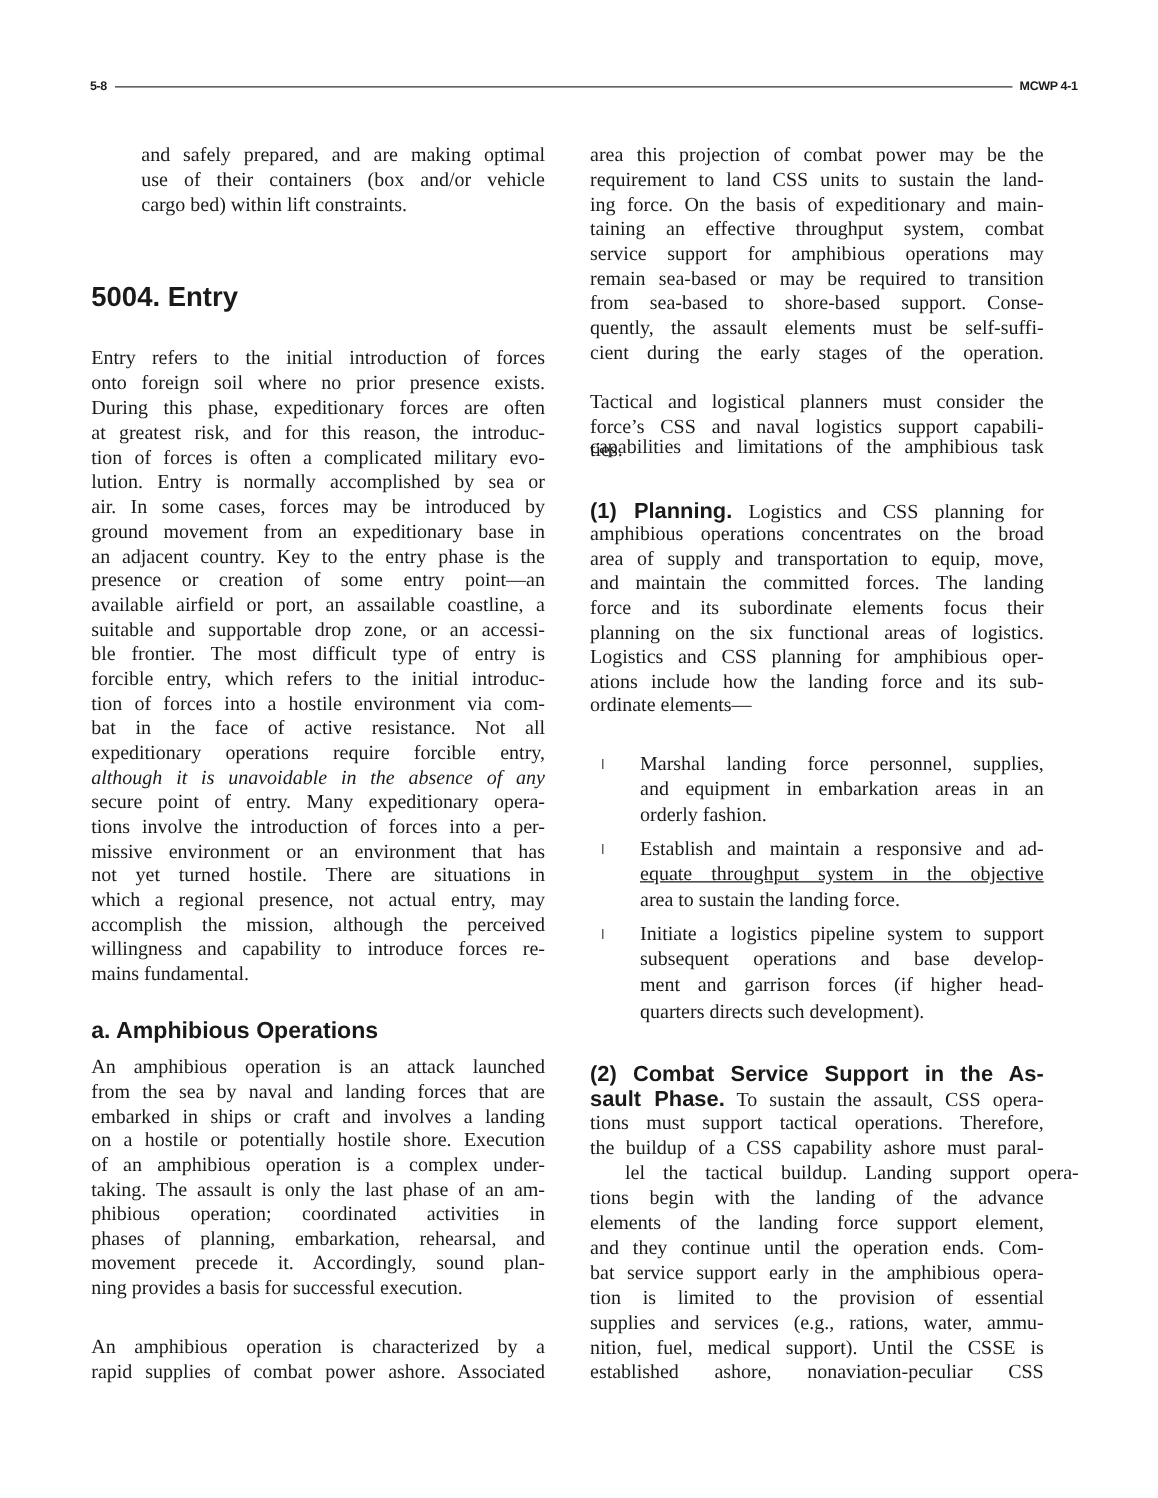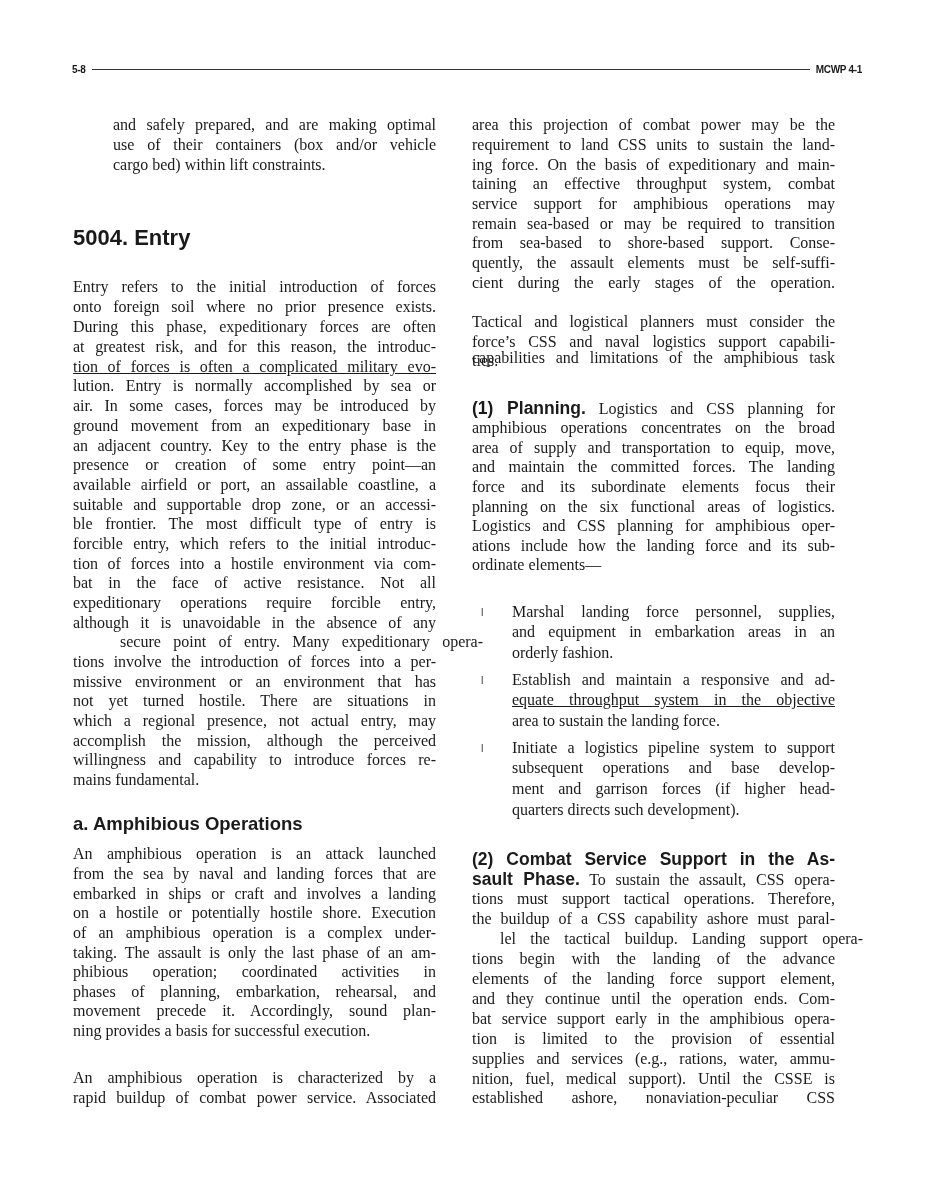--- a/index.html
+++ b/index.html
@@ -33,35 +33,35 @@
     <div class="line last" style="left:40px;top:155px;width:323px;">cargo bed) within lift constraints.</div>
   </div>
 
   <div class="h1" style="left:0;top:225px;">5004.  Entry</div>
 
   <div>
     <div class="line" style="left:0;top:277px;width:363px;">Entry refers to the initial introduction of forces</div>
     <div class="line" style="left:0;top:297px;width:363px;">onto foreign soil where no prior presence exists.</div>
     <div class="line" style="left:0;top:317px;width:363px;">During this phase, expeditionary forces are often</div>
     <div class="line" style="left:0;top:337px;width:363px;">at greatest risk, and for this reason, the introduc-</div>
-    <div class="line" style="left:0;top:357px;width:363px;text-decoration:underline;">tion of forces is often a complicated military evo-</div>
+    <div class="line" style="left:0;top:357px;width:363px;">tion of forces is often a complicated military evo-</div>
     <div class="line" style="left:0;top:376px;width:363px;">lution. Entry is normally accomplished by sea or</div>
     <div class="line" style="left:0;top:396px;width:363px;">air. In some cases, forces may be introduced by</div>
     <div class="line" style="left:0;top:416px;width:363px;">ground movement from an expeditionary base in</div>
     <div class="line" style="left:0;top:436px;width:363px;">an adjacent country. Key to the entry phase is the</div>
     <div class="line" style="left:0;top:455px;width:363px;">presence or creation of some entry point—an</div>
     <div class="line" style="left:0;top:475px;width:363px;">available airfield or port, an assailable coastline, a</div>
     <div class="line" style="left:0;top:495px;width:363px;">suitable and supportable drop zone, or an accessi-</div>
     <div class="line" style="left:0;top:514px;width:363px;">ble frontier. The most difficult type of entry is</div>
     <div class="line" style="left:0;top:534px;width:363px;">forcible entry, which refers to the initial introduc-</div>
     <div class="line" style="left:0;top:554px;width:363px;">tion of forces into a hostile environment via com-</div>
     <div class="line" style="left:0;top:573px;width:363px;">bat in the face of active resistance. Not all</div>
     <div class="line" style="left:0;top:593px;width:363px;">expeditionary operations require forcible entry,</div>
-    <div class="line" style="left:0;top:613px;width:363px;">although it is unavoidable in the absence of any</div>
-    <div class="line" style="left:0;top:632px;width:363px;margin-left:47px;">secure point of entry. Many expeditionary opera-</div>
+    <div class="line" style="left:0;top:613px;width:363px;font-style:italic;">although it is unavoidable in the absence of any</div>
+    <div class="line" style="left:0;top:632px;width:363px;">secure point of entry. Many expeditionary opera-</div>
     <div class="line" style="left:0;top:652px;width:363px;">tions involve the introduction of forces into a per-</div>
     <div class="line" style="left:0;top:672px;width:363px;">missive environment or an environment that has</div>
     <div class="line" style="left:0;top:691px;width:363px;">not yet turned hostile. There are situations in</div>
     <div class="line" style="left:0;top:711px;width:363px;">which a regional presence, not actual entry, may</div>
     <div class="line" style="left:0;top:731px;width:363px;">accomplish the mission, although the perceived</div>
     <div class="line" style="left:0;top:750px;width:363px;">willingness and capability to introduce forces re-</div>
     <div class="line last" style="left:0;top:770px;width:363px;">mains fundamental.</div>
   </div>
 
   <div class="h2" style="left:0;top:813px;">a.  Amphibious Operations</div>
@@ -74,21 +74,21 @@
     <div class="line" style="left:0;top:923px;width:363px;">of an amphibious operation is a complex under-</div>
     <div class="line" style="left:0;top:943px;width:363px;">taking. The assault is only the last phase of an am-</div>
     <div class="line" style="left:0;top:962px;width:363px;">phibious operation; coordinated activities in</div>
     <div class="line" style="left:0;top:982px;width:363px;">phases of planning, embarkation, rehearsal, and</div>
     <div class="line" style="left:0;top:1001px;width:363px;">movement precede it. Accordingly, sound plan-</div>
     <div class="line last" style="left:0;top:1021px;width:363px;">ning provides a basis for successful execution.</div>
   </div>
 
   <div>
     <div class="line" style="left:0;top:1068px;width:363px;">An amphibious operation is characterized by a</div>
-    <div class="line" style="left:0;top:1088px;width:363px;">rapid buildup of combat power service. Associated</div>
+    <div class="line" style="left:0;top:1088px;width:363px;">rapid supplies of combat power ashore. Associated</div>
   </div>
 </div>
 
 <div class="col right">
   <div>
     <div class="line" style="left:0;top:115px;width:363px;">area this projection of combat power may be the</div>
     <div class="line" style="left:0;top:135px;width:363px;">requirement to land CSS units to sustain the land-</div>
     <div class="line" style="left:0;top:155px;width:363px;">ing force. On the basis of expeditionary and main-</div>
     <div class="line" style="left:0;top:174px;width:363px;">taining an effective throughput system, combat</div>
     <div class="line" style="left:0;top:194px;width:363px;">service support for amphibious operations may</div>

